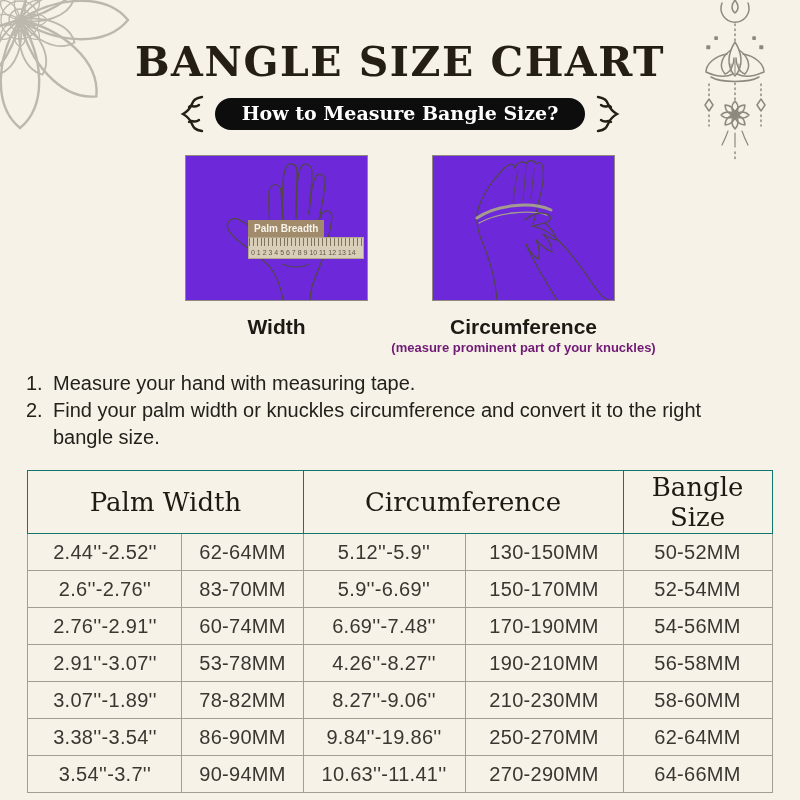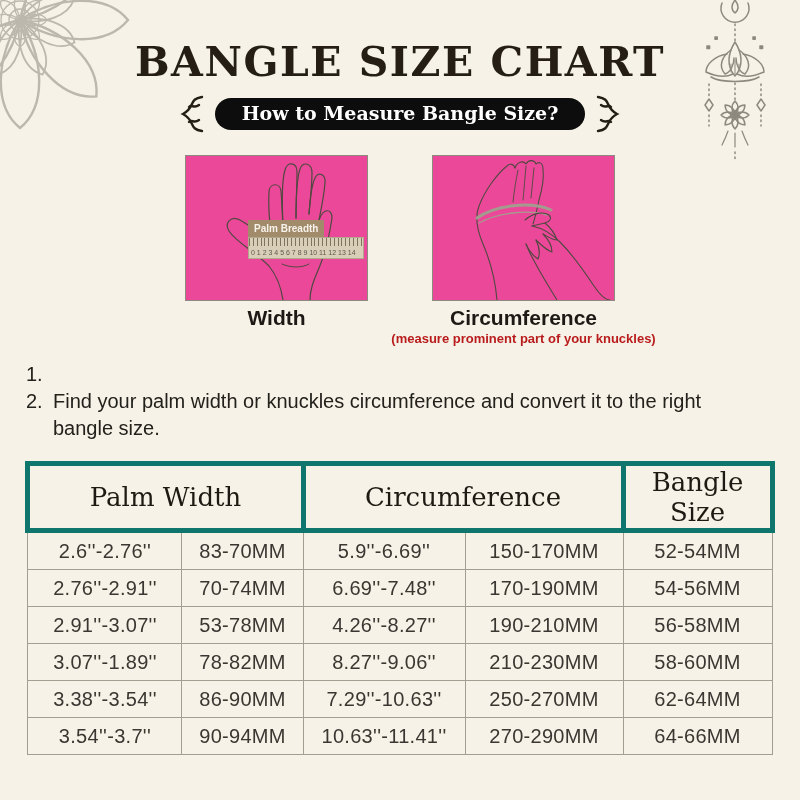--- a/index.html
+++ b/index.html
@@ -23,53 +23,53 @@
   .pill{
     background:#0d0d0d;color:#ffffff;border-radius:17px;
     font-family:"DejaVu Serif","Liberation Serif",serif;font-weight:700;
     font-size:19px;padding:4px 27px 6px;white-space:nowrap;
   }
   .squiggle{width:26px;height:40px;}
   .squiggle.right{transform:scaleX(-1);}
   
   .figures{margin-top:21px;display:flex;justify-content:center;gap:64px;}
   .figure{width:183px;}
-  .fig-box{width:181px;height:144px;border:1px solid #8f8a80;position:relative;background:#ec4899;}
+  .fig-box{width:181px;height:144px;border:1px solid #8f8a80;position:relative;background:#6d28d9;}
   .fig-box svg{position:absolute;left:0;top:0;}
   .ruler-label{
     position:absolute;left:62px;top:64px;background:#a18b6b;color:#f7f3ea;
     font-size:10px;font-weight:700;padding:2px 6px;line-height:13px;white-space:nowrap;
   }
   .ruler-strip{
     position:absolute;left:62px;top:81px;width:116px;height:22px;
     background:#d9cfb9;border:1px solid #b3a88e;box-sizing:border-box;
   }
   .ruler-ticks{
     height:8px;
     background:repeating-linear-gradient(to right,#7d745f 0 1px,transparent 1px 3.85px);
   }
   .ruler-numbers{
     font-size:7px;color:#5d5648;letter-spacing:0;margin-top:3px;text-align:left;
     padding-left:2px;white-space:nowrap;font-family:"Liberation Sans",sans-serif;
   }
-  .fig-cap{margin-top:5px;display:flex;flex-direction:column;align-items:center;}
+  .fig-cap{margin-top:14px;display:flex;flex-direction:column;align-items:center;}
   .cap-main{font-size:21px;font-weight:600;color:#1d1a15;white-space:nowrap;}
-  .cap-note{font-size:13px;font-weight:700;color:#b91c1c;white-space:nowrap;margin-top:1px;}
+  .cap-note{font-size:13px;font-weight:700;color:#701a75;white-space:nowrap;margin-top:1px;}
   
   .instructions{margin:15px 26px 0 26px;}
   .instr{display:flex;font-size:20px;line-height:27px;color:#23211c;}
   .instr-num{width:27px;flex:0 0 27px;}
   .instr-text{max-width:670px;}
   
   table.size-table{
     width:744px;margin:19px auto 0 auto;border-collapse:collapse;table-layout:fixed;
   }
   .size-table th{
     font-family:"DejaVu Serif","Liberation Serif",serif;font-weight:400;
-    font-size:26px;color:#1e1a13;height:48px;border:5px solid #0f766e;text-align:center;
+    font-size:26px;color:#1e1a13;height:48px;border:1px solid #0f766e;text-align:center;
   }
   .size-table td{
     font-size:20px;color:#3a3732;height:36px;border:1px solid #a49e90;
     text-align:center;letter-spacing:0.3px;padding:0 2px;white-space:nowrap;
   }
 </style>
 </head>
 <body>
 
 <svg class="mandala" viewBox="0 0 230 230" fill="none">
@@ -211,20 +211,21 @@
       <div class="fig-cap">
         <span class="cap-main">Circumference</span>
         <span class="cap-note">(measure prominent part of your knuckles)</span>
       </div>
     </div>
   </div>
 
   <div class="instructions">
     <div class="instr">
       <span class="instr-num">1.</span>
+      <span class="instr-text">Measure your hand with measuring tape.</span>
     </div>
     <div class="instr">
       <span class="instr-num">2.</span>
       <span class="instr-text">Find your palm width or knuckles circumference and convert it to the right bangle size.</span>
     </div>
   </div>
 
   <table class="size-table">
     <colgroup>
       <col style="width:154px">
@@ -235,29 +236,36 @@
     </colgroup>
     <thead>
       <tr>
         <th colspan="2">Palm Width</th>
         <th colspan="2">Circumference</th>
         <th>Bangle Size</th>
       </tr>
     </thead>
     <tbody>
         <tr>
+          <td>2.44''-2.52''</td>
+          <td>62-64MM</td>
+          <td>5.12''-5.9''</td>
+          <td>130-150MM</td>
+          <td>50-52MM</td>
+        </tr>
+        <tr>
           <td>2.6''-2.76''</td>
           <td>83-70MM</td>
           <td>5.9''-6.69''</td>
           <td>150-170MM</td>
           <td>52-54MM</td>
         </tr>
         <tr>
           <td>2.76''-2.91''</td>
-          <td>70-74MM</td>
+          <td>60-74MM</td>
           <td>6.69''-7.48''</td>
           <td>170-190MM</td>
           <td>54-56MM</td>
         </tr>
         <tr>
           <td>2.91''-3.07''</td>
           <td>53-78MM</td>
           <td>4.26''-8.27''</td>
           <td>190-210MM</td>
           <td>56-58MM</td>
@@ -265,21 +273,21 @@
         <tr>
           <td>3.07''-1.89''</td>
           <td>78-82MM</td>
           <td>8.27''-9.06''</td>
           <td>210-230MM</td>
           <td>58-60MM</td>
         </tr>
         <tr>
           <td>3.38''-3.54''</td>
           <td>86-90MM</td>
-          <td>7.29''-10.63''</td>
+          <td>9.84''-19.86''</td>
           <td>250-270MM</td>
           <td>62-64MM</td>
         </tr>
         <tr>
           <td>3.54''-3.7''</td>
           <td>90-94MM</td>
           <td>10.63''-11.41''</td>
           <td>270-290MM</td>
           <td>64-66MM</td>
         </tr>

